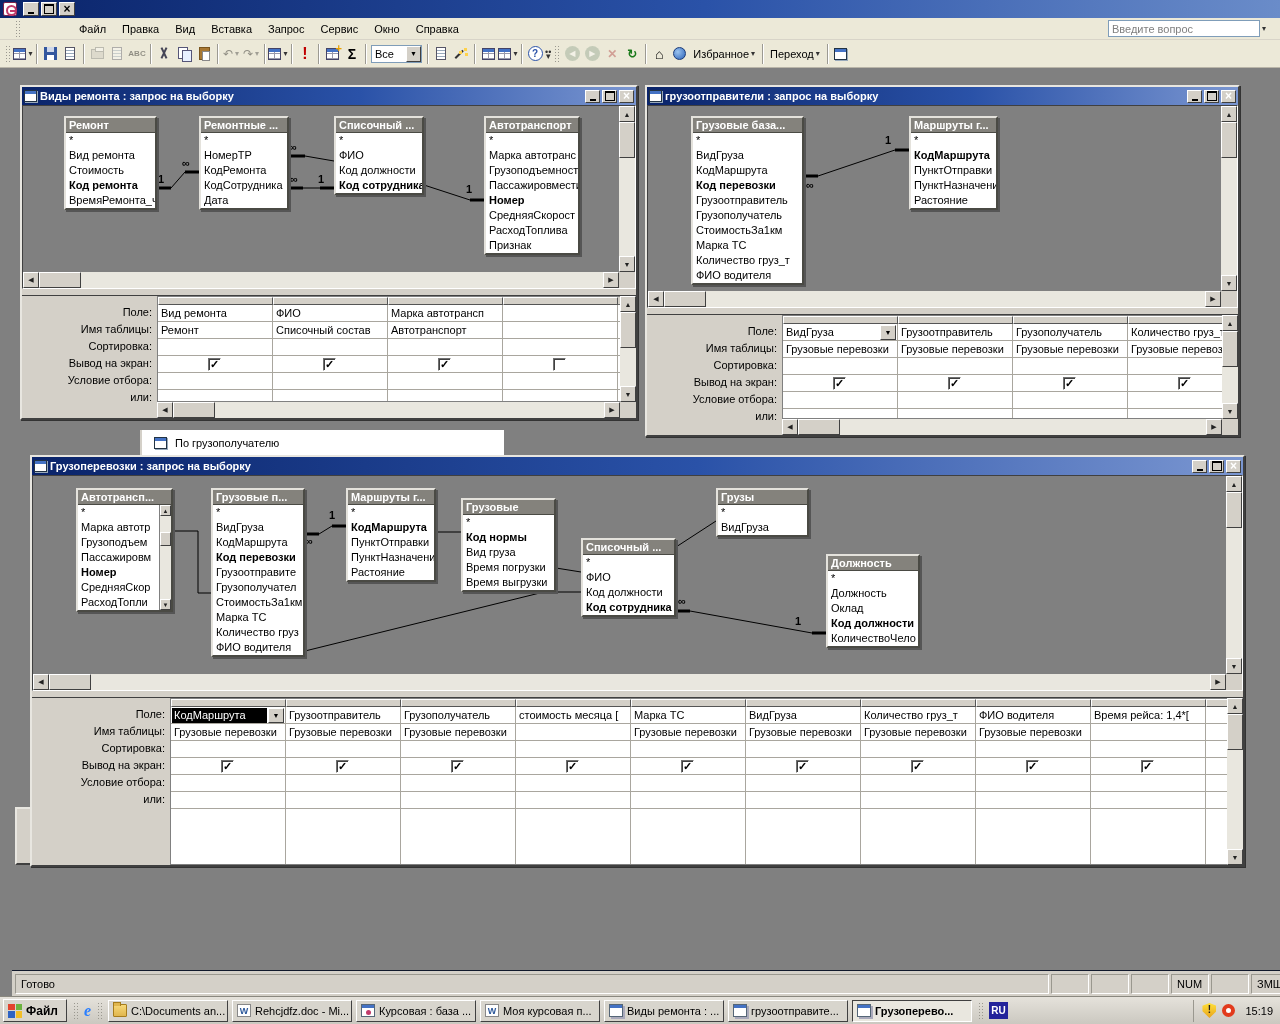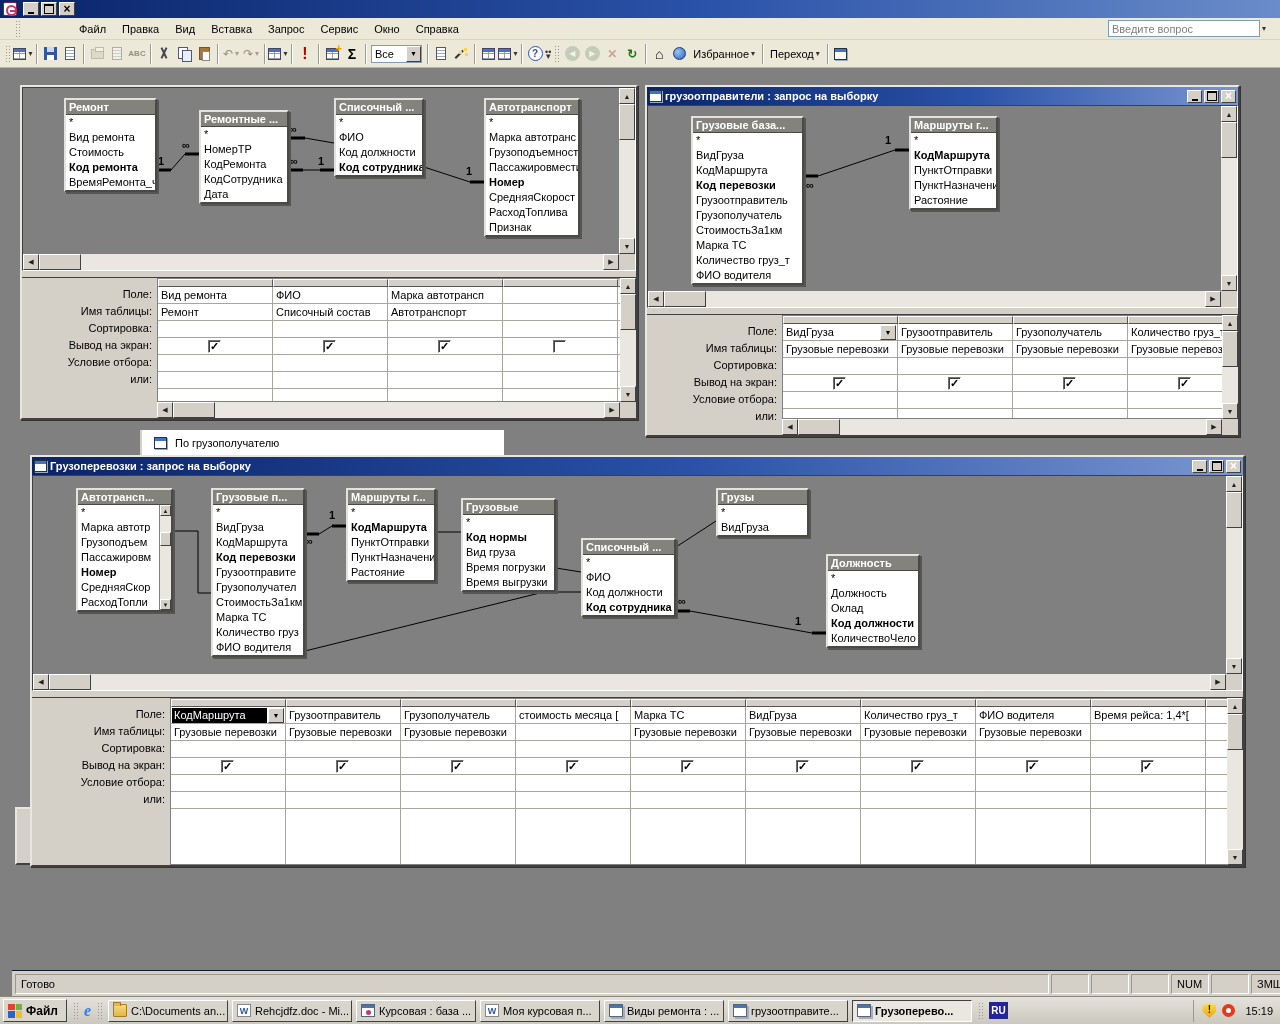--- a/index.html
+++ b/index.html
@@ -295,20 +295,29 @@
 
 <div id="mdi">
   <div id="dbfrag-top">
     <span class="qicon"></span>
     <span>По грузополучателю</span>
   </div>
   <div id="dbfrag-bottom">
     <div class="db-list"></div>
   </div>
 <div class="mdiwin" style="left: 20px; top: 17px; width: 618px; height: 335px;">
+      <div class="wtitle">
+        <span class="qicon"></span>
+        <span class="wtitle-text">Виды ремонта : запрос на выборку</span>
+        <span class="capbtns">
+          <span class="cap-btn min"></span>
+          <span class="cap-btn max"></span>
+          <span class="cap-btn close"></span>
+        </span>
+      </div>
       <div class="wbody">
         <div class="design" style="height: 184px;">
           <svg class="rellines" width="614" height="184">
             <polyline points="134,82 148,82" fill="none" stroke="#000" stroke-width="3"></polyline>
             <polyline points="148,82 162,66" fill="none" stroke="#000" stroke-width="1"></polyline>
             <polyline points="162,66 176,66" fill="none" stroke="#000" stroke-width="3"></polyline>
             <polyline points="266,50 282,50" fill="none" stroke="#000" stroke-width="3"></polyline>
             <polyline points="282,50 311,55" fill="none" stroke="#000" stroke-width="1"></polyline>
             <polyline points="266,82 280,82" fill="none" stroke="#000" stroke-width="3"></polyline>
             <polyline points="280,82 297,82" fill="none" stroke="#000" stroke-width="1"></polyline>
@@ -325,21 +334,21 @@
           <div class="tbox" style="left: 41px; top: 10px; width: 93px;">
             <div class="tbox-title">Ремонт</div>
             <div class="tbox-list">
               <div class="tfield">*</div>
               <div class="tfield">Вид ремонта</div>
               <div class="tfield">Стоимость</div>
               <div class="tfield pk">Код ремонта</div>
               <div class="tfield">ВремяРемонта_ч</div>
             </div>
           </div>
-          <div class="tbox" style="left: 176px; top: 10px; width: 90px; margin-top: 12px;">
+          <div class="tbox" style="left: 176px; top: 10px; width: 90px;">
             <div class="tbox-title">Ремонтные ...</div>
             <div class="tbox-list">
               <div class="tfield">*</div>
               <div class="tfield">НомерТР</div>
               <div class="tfield">КодРемонта</div>
               <div class="tfield">КодСотрудника</div>
               <div class="tfield">Дата</div>
             </div>
           </div>
           <div class="tbox" style="left: 311px; top: 10px; width: 90px;">

